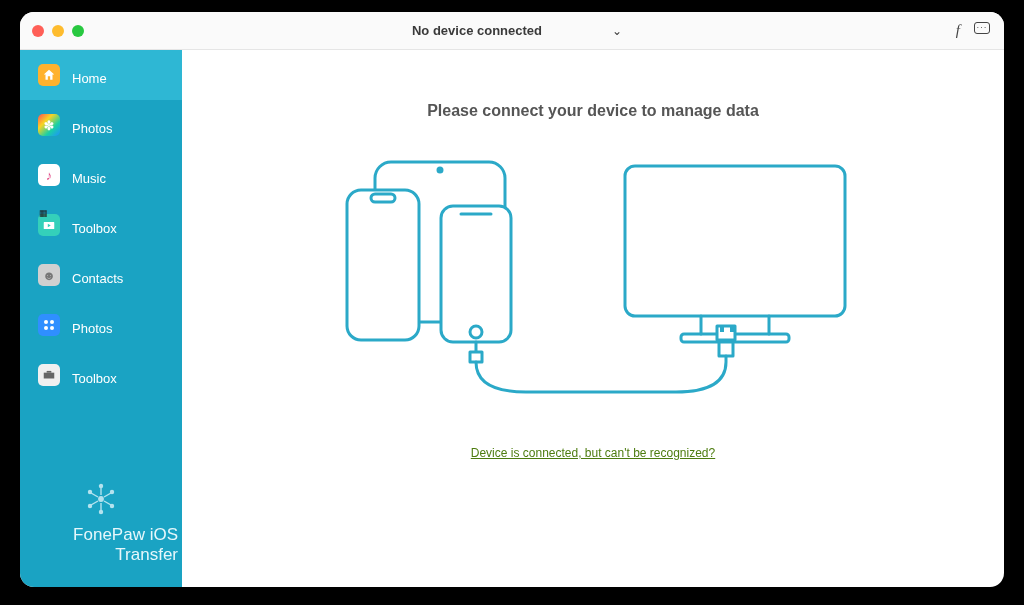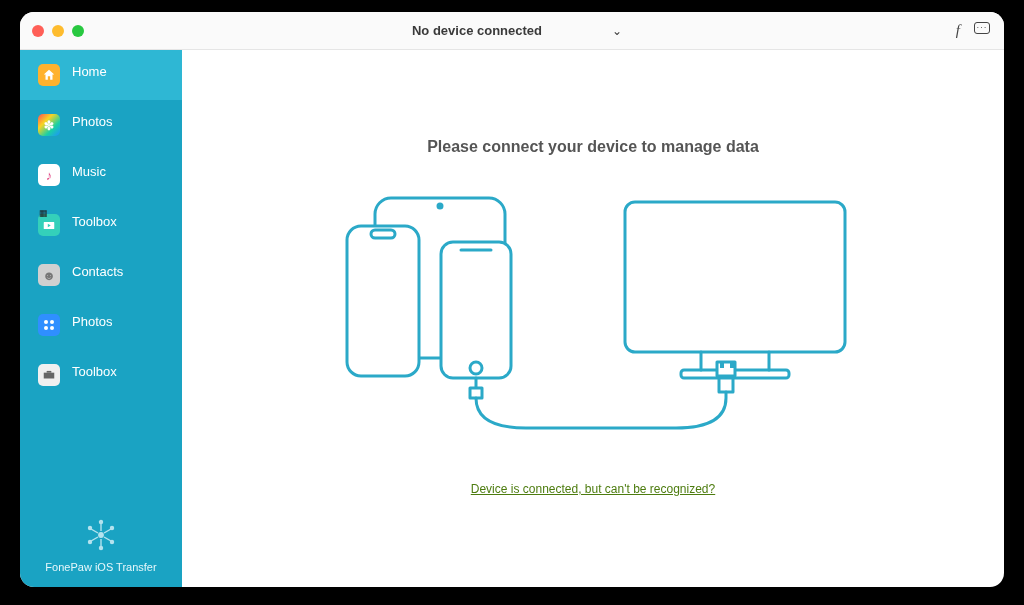--- a/index.html
+++ b/index.html
@@ -19,35 +19,35 @@
   .device-area{ position:absolute; left:50%; transform:translateX(-50%); display:flex; align-items:center; gap:10px; cursor:pointer; }
   .device-area .label{font-size:13px; font-weight:600; color:#3a3a3a;}
   .apple-logo{font-size:15px; color:#222;}
   .chev{margin-left:60px; font-size:12px; color:#3a3a3a;}
   .right-icons{ position:absolute; right:14px; display:flex; gap:14px; color:#444; font-size:15px; }
   .right-icons span{cursor:pointer;}
   .sms-icon{border:1.5px solid #444; border-radius:3px; width:16px;height:12px; display:inline-flex; align-items:center; justify-content:center; font-size:8px; line-height:1; letter-spacing:1px;}
   .body{ flex:1; display:flex; min-height:0; }
   .sidebar{ width:162px; background:#1aa3c3; color:#fff; display:flex; flex-direction:column; }
   .nav{ flex:1; }
-  .nav-item{ display:flex; align-items:flex-start; gap:12px; padding:14px 18px; font-size:13px; cursor:pointer; }
+  .nav-item{ display:flex; align-items:flex-end; gap:12px; padding:14px 18px; font-size:13px; cursor:pointer; }
   .nav-item.active{ background:#2eb7d4; }
   .nav-icon{ width:22px;height:22px; border-radius:5px; display:flex;align-items:center;justify-content:center; font-size:13px; }
   .ic-home{background:#ffb22e;}
   .ic-photos{background:linear-gradient(135deg,#ff4e50,#f9d423,#1ad1a5,#1e90ff);}
   .ic-music{background:#fff;color:#e3508a;}
   .ic-videos{background:#34d0ba;color:#fff;}
   .ic-contacts{background:#d0d0d0;color:#777;}
   .ic-messages{background:#38d15b;color:#fff;}
   .ic-others{background:#2f8fff;color:#fff;}
   .ic-toolbox{background:#f0f0f0;color:#666;}
-  .branding{ text-align:center; padding:18px 4px 14px; font-size:11px; color:#e6f7fb;}
+  .branding{ text-align:right; padding:18px 4px 22px; font-size:17px; color:#e6f7fb;}
   .brand-icon{ display:block; margin:0 auto 10px; opacity:.85; }
   .main{ flex:1; display:flex; flex-direction:column; align-items:center; }
-  .main-title{ margin-top:88px; font-size:16px; font-weight:600; color:#555; }
+  .main-title{ margin-top:52px; font-size:16px; font-weight:600; color:#555; }
   .illus{ margin-top:36px; }
   .help-link{ margin-top:40px; color:#4d7c0f; font-size:12px; text-decoration:underline; cursor:pointer; }
 </style>
 </head>
 <body>
 
 <div class="window">
   <div class="titlebar">
     <div class="traffic">
       <div class="dot red"></div>

